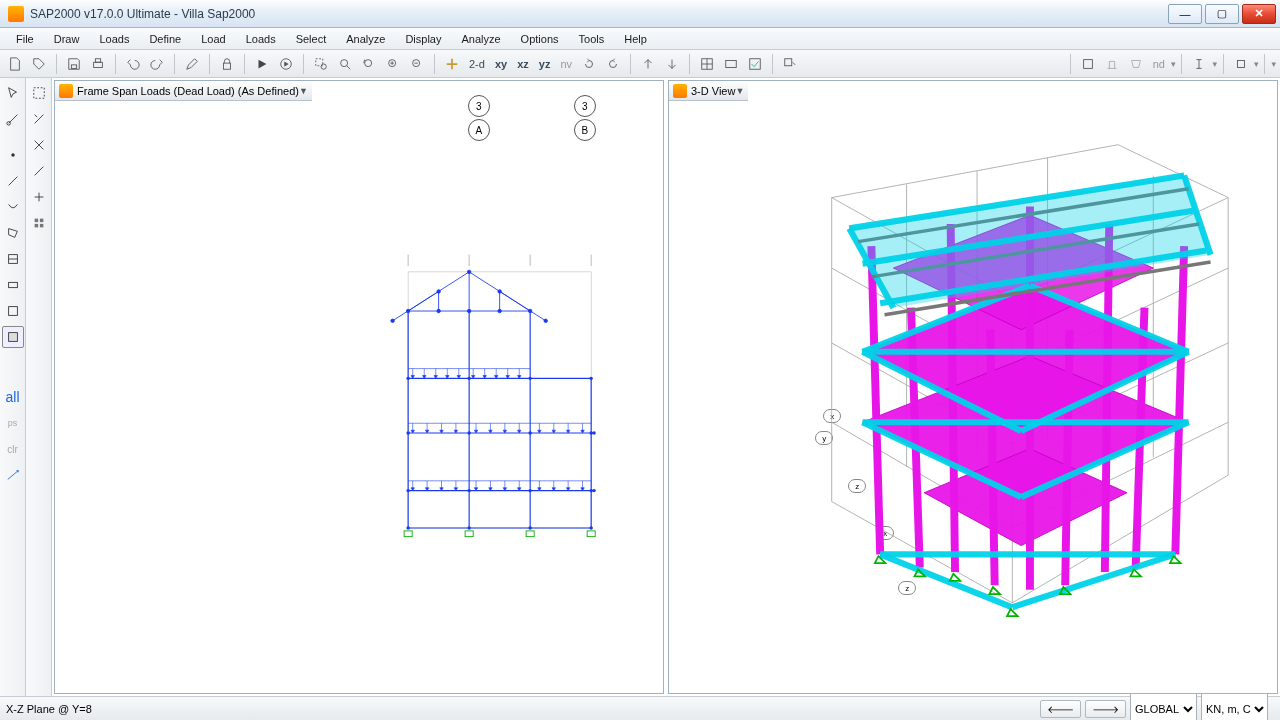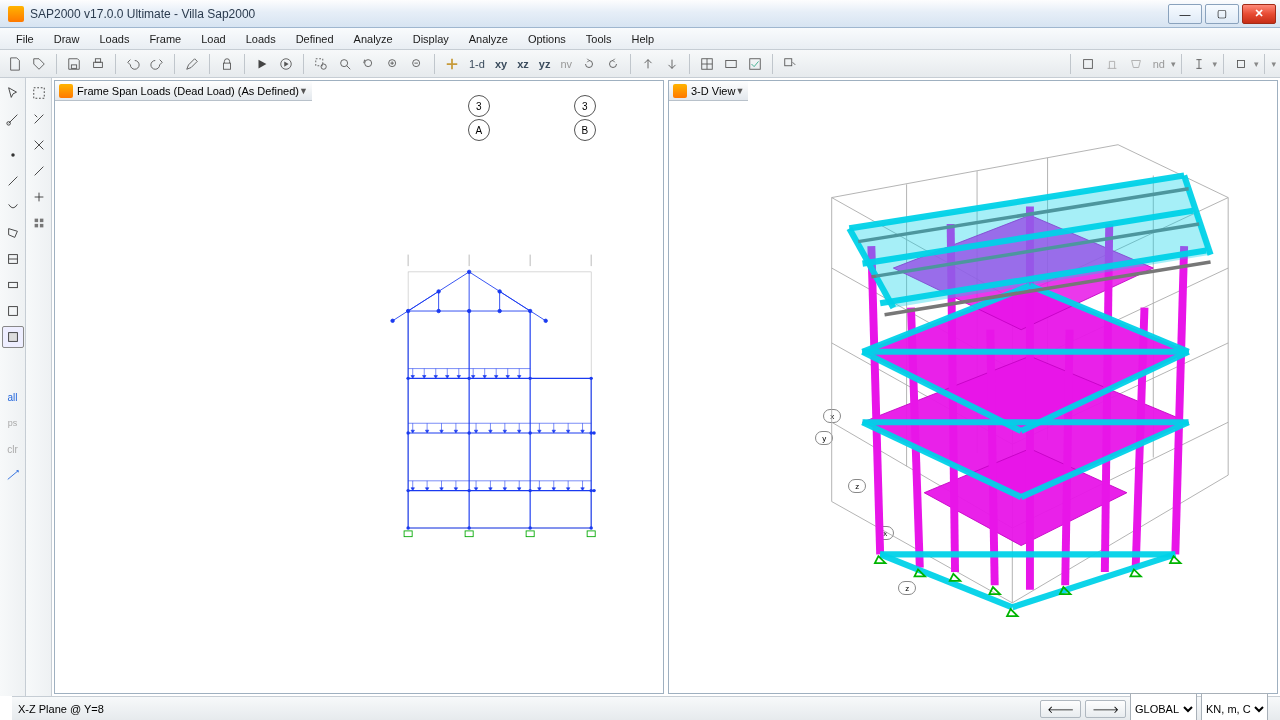--- a/index.html
+++ b/index.html
@@ -27,21 +27,21 @@
 .side-toolbar .tbtn { width:22px; height:22px; }
 .side-toolbar2 { width: 26px; background: linear-gradient(to right,#f7f9fa,#eef1f3); border-right: 1px solid #c6cdd4; display: flex; flex-direction: column; align-items: center; padding-top: 4px; gap: 4px; }
 
 .view-area { flex: 1; display: flex; }
 .pane { flex: 1; display: flex; flex-direction: row; border: 1px solid #9fb0c0; margin: 2px; }
 .pane-header { height: 20px; background: linear-gradient(#fefefe,#e3e8ed); border-bottom: 1px solid #b8c1ca; display: flex; align-items: center; padding: 0 4px; font-size: 11px; }
 .pane-header .pic { width:14px; height:14px; background:linear-gradient(#ffb400,#ff7800); margin-right:4px; border-radius:2px;}
 .pane-header .drop { margin-left:auto; font-size:9px; color:#555;}
 .pane-body { flex: 1; background: #fff; position: relative; overflow: hidden; }
 
-.statusbar { position: absolute; bottom: 0; left: 12px; right: 0; height: 24px; background: linear-gradient(#f7f9fa,#e6eaed); border-top: 1px solid #c6cdd4; display: flex; align-items: center; padding: 0 6px; font-size: 11px; }
+.statusbar { position: absolute; bottom: 0; left: 0; right: 0; height: 24px; background: linear-gradient(#f7f9fa,#e6eaed); border-top: 1px solid #c6cdd4; display: flex; align-items: center; padding: 0 6px; font-size: 11px; }
 .statusbar .spacer { flex:1; }
 .statusbar .sbtn { height:18px; border:1px solid #b0b8c0; background:linear-gradient(#fefefe,#e8ecef); padding:0 6px; font-size:10px; display:flex; align-items:center; margin-left:4px; border-radius:2px; }
 .statusbar select { height:32px; font-size:11px; border:1px solid #a8b0b8; background:#fff; margin-left:4px; }
 
 .bubble { position:absolute; width:22px; height:22px; border:1px solid #555; border-radius:11px; background:#fff; display:flex; align-items:center; justify-content:center; font-size:10px; }
 .axis-callout { position:absolute; width:18px; height:14px; border:1px solid #888; border-radius:8px; background:#fff; font-size:8px; display:flex; align-items:center; justify-content:center; }
 
 
 svg { width:14px; height:14px; }
 </style>
@@ -56,24 +56,24 @@
     <div class="win-btn">—</div>
     <div class="win-btn">▢</div>
     <div class="win-btn close">✕</div>
   </div>
 </div>
 
 <div class="menubar">
   <div class="menu-item">File</div>
   <div class="menu-item">Draw</div>
   <div class="menu-item">Loads</div>
-  <div class="menu-item">Frame</div>
+  <div class="menu-item">Define</div>
   <div class="menu-item">Load</div>
   <div class="menu-item">Loads</div>
-  <div class="menu-item">Defined</div>
+  <div class="menu-item">Select</div>
   <div class="menu-item">Analyze</div>
   <div class="menu-item">Display</div>
   <div class="menu-item">Analyze</div>
   <div class="menu-item">Options</div>
   <div class="menu-item">Tools</div>
   <div class="menu-item">Help</div>
 </div>
 
 <div class="toolbar">
   <div class="tbtn">
@@ -168,21 +168,21 @@
         <circle cx="7" cy="7" r="4" fill="none" stroke="#555"></circle>
         <line x1="5" y1="7" x2="9" y2="7" stroke="#555"></line>
       </svg>
     </div>
   <div class="sep"></div>
   <div class="tbtn">
       <svg viewBox="0 0 16 16">
         <path d="M8 2v12M2 8h12" stroke="#c79a3a" stroke-width="2"></path>
       </svg>
     </div>
-  <div class="tlabel">1-d</div>
+  <div class="tlabel">2-d</div>
   <div class="tlabel" style="font-weight:bold">xy</div>
   <div class="tlabel" style="font-weight:bold">xz</div>
   <div class="tlabel" style="font-weight:bold">yz</div>
   <div class="tlabel" style="color:#999">nv</div>
   <div class="tbtn">
       <svg viewBox="0 0 16 16">
         <path d="M4 8a4 4 0 1 0 4-4" fill="none" stroke="#555"></path>
         <path d="M6 2l2 2-2 2" fill="none" stroke="#555"></path>
       </svg>
     </div>
@@ -317,21 +317,21 @@
           <rect x="3" y="3" width="10" height="10" fill="none" stroke="#333"></rect>
         </svg>
       </div>
     <div class="tbtn" style="border:1px solid #888;background:#eef">
         <svg viewBox="0 0 16 16">
           <rect x="3" y="3" width="10" height="10" fill="#ddd" stroke="#333"></rect>
         </svg>
       </div>
     <div style="height:30px"></div>
     <div class="tbtn">
-        <span style="font-size:10px;color:#26d">all</span>
+        <span style="font-size:14px;color:#26d">all</span>
       </div>
     <div class="tbtn">
         <span style="font-size:9px;color:#aaa">ps</span>
       </div>
     <div class="tbtn">
         <span style="font-size:10px;color:#aaa">clr</span>
       </div>
     <div class="tbtn">
         <svg viewBox="0 0 16 16">
           <line x1="2" y1="13" x2="14" y2="3" stroke="#26d"></line>

